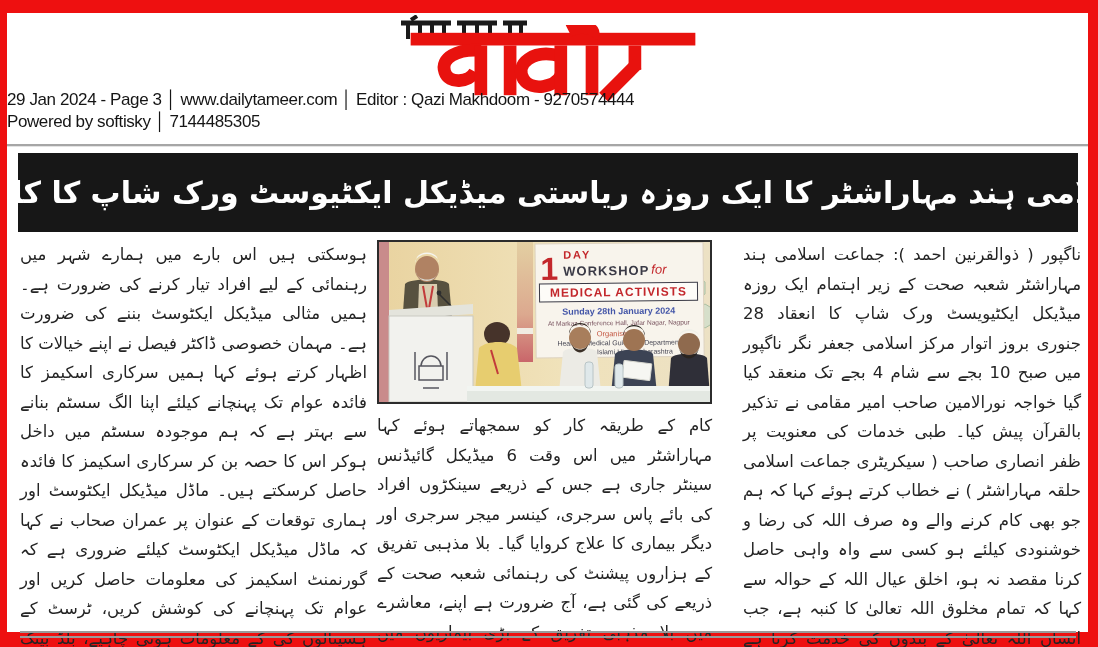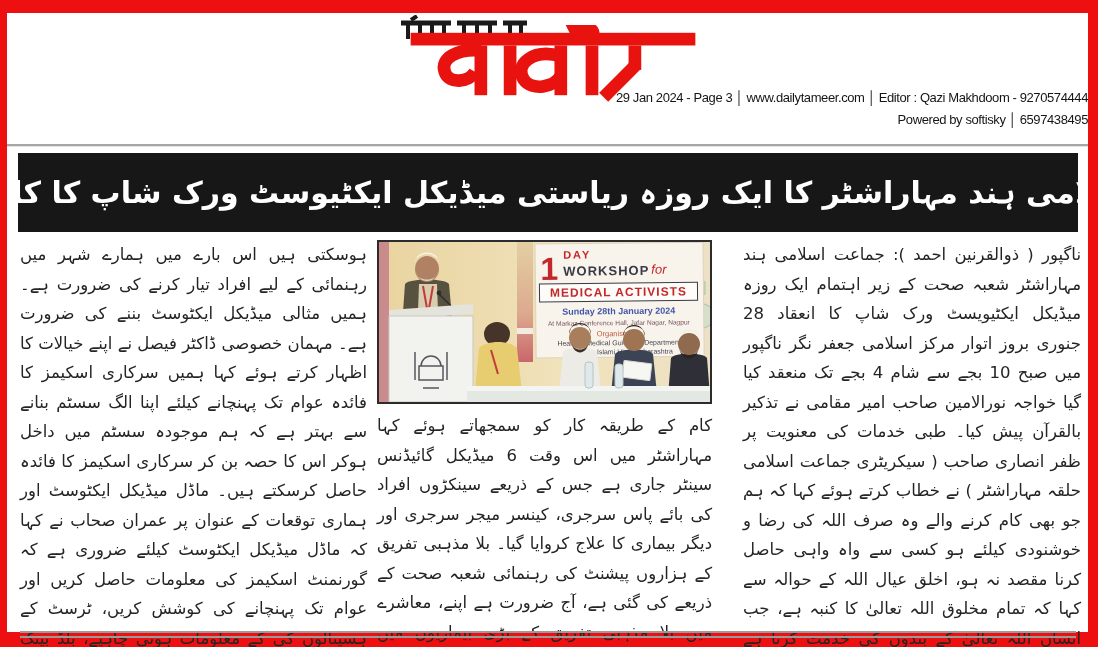--- a/index.html
+++ b/index.html
@@ -6,22 +6,22 @@
   *{box-sizing:border-box;}
   .stage{position:relative;width:1098px;height:647px;background:#ee1010;overflow:hidden;
          font-family:"Liberation Sans","DejaVu Sans",sans-serif;}
   .paper{position:absolute;left:7px;top:13px;right:10px;bottom:15px;background:#ffffff;}
   .abs{position:absolute;}
 
   
   .m-tagline{left:392px;top:2px;width:132px;height:26px;}
   .m-title{left:388px;top:12px;width:316px;height:78px;}
 
-  .infoline{left:0;width:100%;text-align:right;color:#151515;
-            font-size:13px;letter-spacing:-0.4px;white-space:nowrap;}
+  .infoline{left:0;width:100%;text-align:left;color:#151515;
+            font-size:17px;letter-spacing:-0.4px;white-space:nowrap;}
   .info1{top:77px;}
   .info2{top:99px;}
 
   .rule-top{left:0;top:131px;width:100%;height:3px;background:#a6a6a6;border-bottom:1px solid #e3e3e3;}
 
   .headline-bar{left:11px;top:140px;width:1060px;height:79px;background:#171717;
                 overflow:hidden;display:flex;align-items:center;justify-content:center;}
   .headline-text{direction:rtl;color:#ffffff;font-size:30px;font-weight:bold;white-space:nowrap;
                  font-family:"DejaVu Sans",sans-serif;}
 
@@ -74,21 +74,21 @@
         <path d="M 168 32 C 140 24, 120 40, 130 56 C 138 68, 162 64, 168 52"></path>
         <line x1="168" y1="21" x2="168" y2="72"></line>
         <line x1="200" y1="21" x2="200" y2="72"></line>
         <path d="M 200 12 C 206 2, 188 0, 176 6"></path>
         <line x1="244" y1="21" x2="244" y2="46"></line>
         <line x1="246" y1="40" x2="212" y2="74"></line>
       </g>
     </svg>
 
     <div class="abs infoline info1">29 Jan 2024 - Page 3 │ www.dailytameer.com │ Editor : Qazi Makhdoom - 9270574444</div>
-    <div class="abs infoline info2">Powered by softisky │ 6597438495</div>
+    <div class="abs infoline info2">Powered by softisky │ 7144485305</div>
 
     <div class="abs rule-top"></div>
 
     <div class="abs headline-bar">
       <span class="headline-text">جماعت اسلامی ہند مہاراشٹر کا ایک روزہ ریاستی میڈیکل ایکٹیوسٹ ورک شاپ کا کامیاب انعقاد</span>
     </div>
 
     <div class="abs col col-right">
       <p><b class="dateline">ناگپور ( ذوالقرنین احمد ): </b><span>جماعت اسلامی ہند مہاراشٹر شعبہ صحت کے زیر اہتمام ایک روزہ میڈیکل ایکٹیویسٹ ورک شاپ کا انعقاد 28 جنوری بروز اتوار مرکز اسلامی جعفر نگر ناگپور میں صبح 10 بجے سے شام 4 بجے تک منعقد کیا گیا خواجہ نورالامین صاحب امیر مقامی نے تذکیر بالقرآن پیش کیا۔ طبی خدمات کی معنویت پر ظفر انصاری صاحب ( سیکریٹری جماعت اسلامی حلقہ مہاراشٹر ) نے خطاب کرتے ہوئے کہا کہ ہم جو بھی کام کرنے والے وہ صرف اللہ کی رضا و خوشنودی کیلئے ہو کسی سے واہ واہی حاصل کرنا مقصد نہ ہو، اخلق عیال اللہ کے حوالہ سے کہا کہ تمام مخلوق اللہ تعالیٰ کا کنبہ ہے، جب انسان اللہ تعالیٰ کے بندوں کی خدمت کرتا ہے کسی کی ضرورت کو پورا کرتا ہے تو اسے اللہ تعالیٰ کا قرب حاصل ہوتا ہے۔ محمد نعیم صاحب ( انچارج صحت و طبی رہنمائی ) نے ہمارا ہدف اور</span></p>
     </div>

